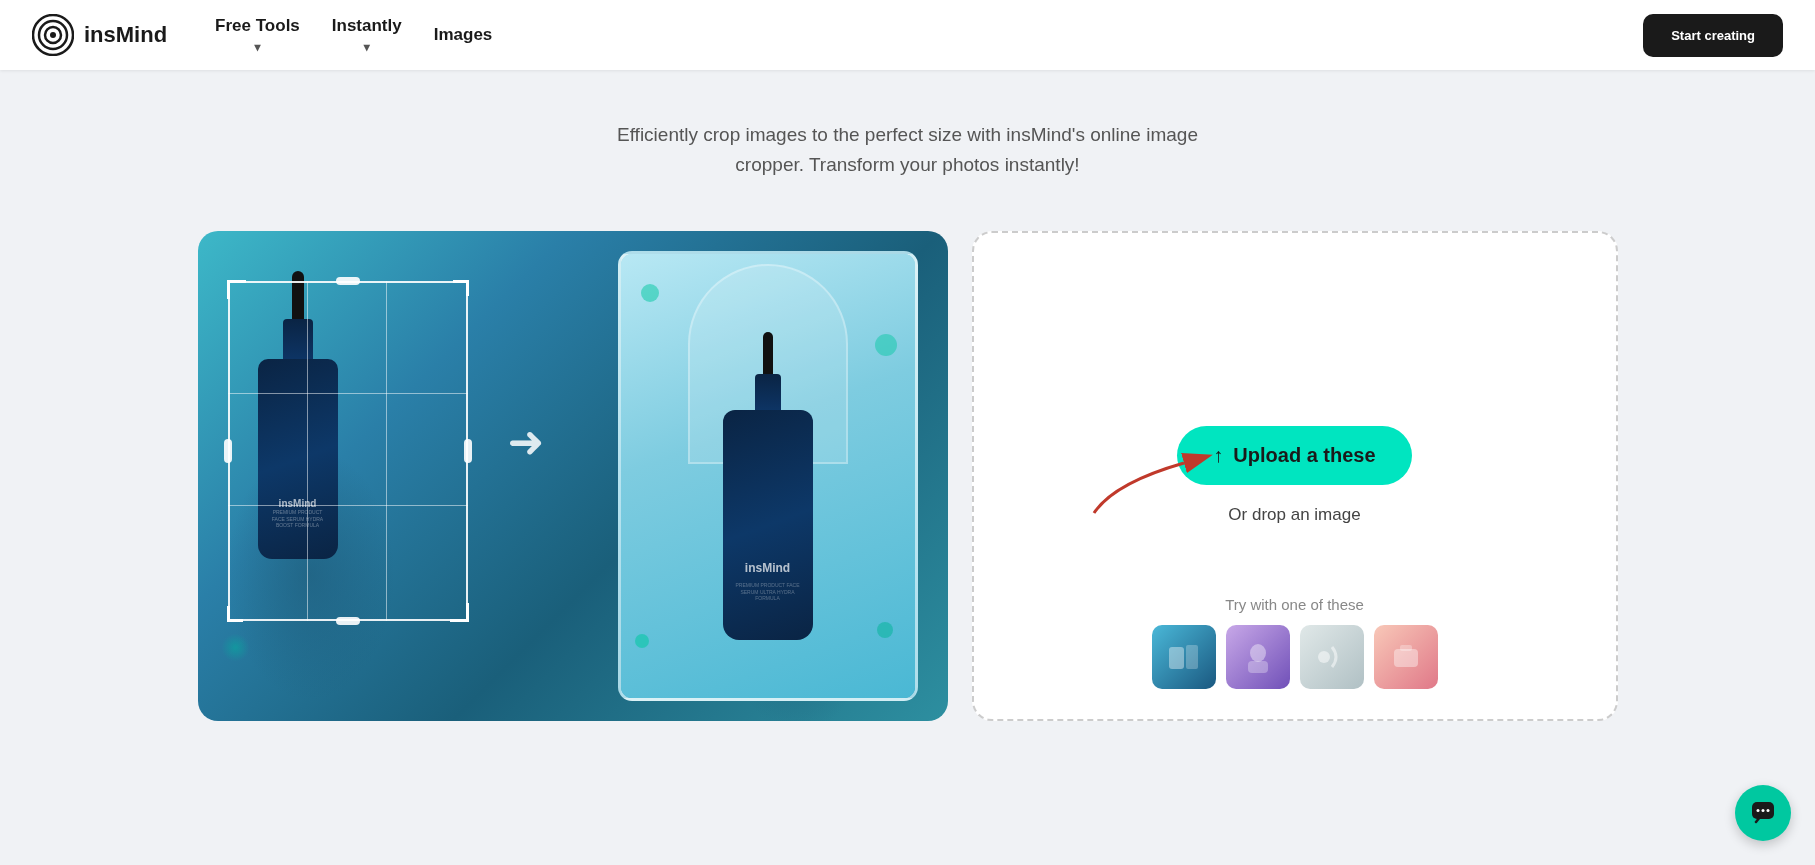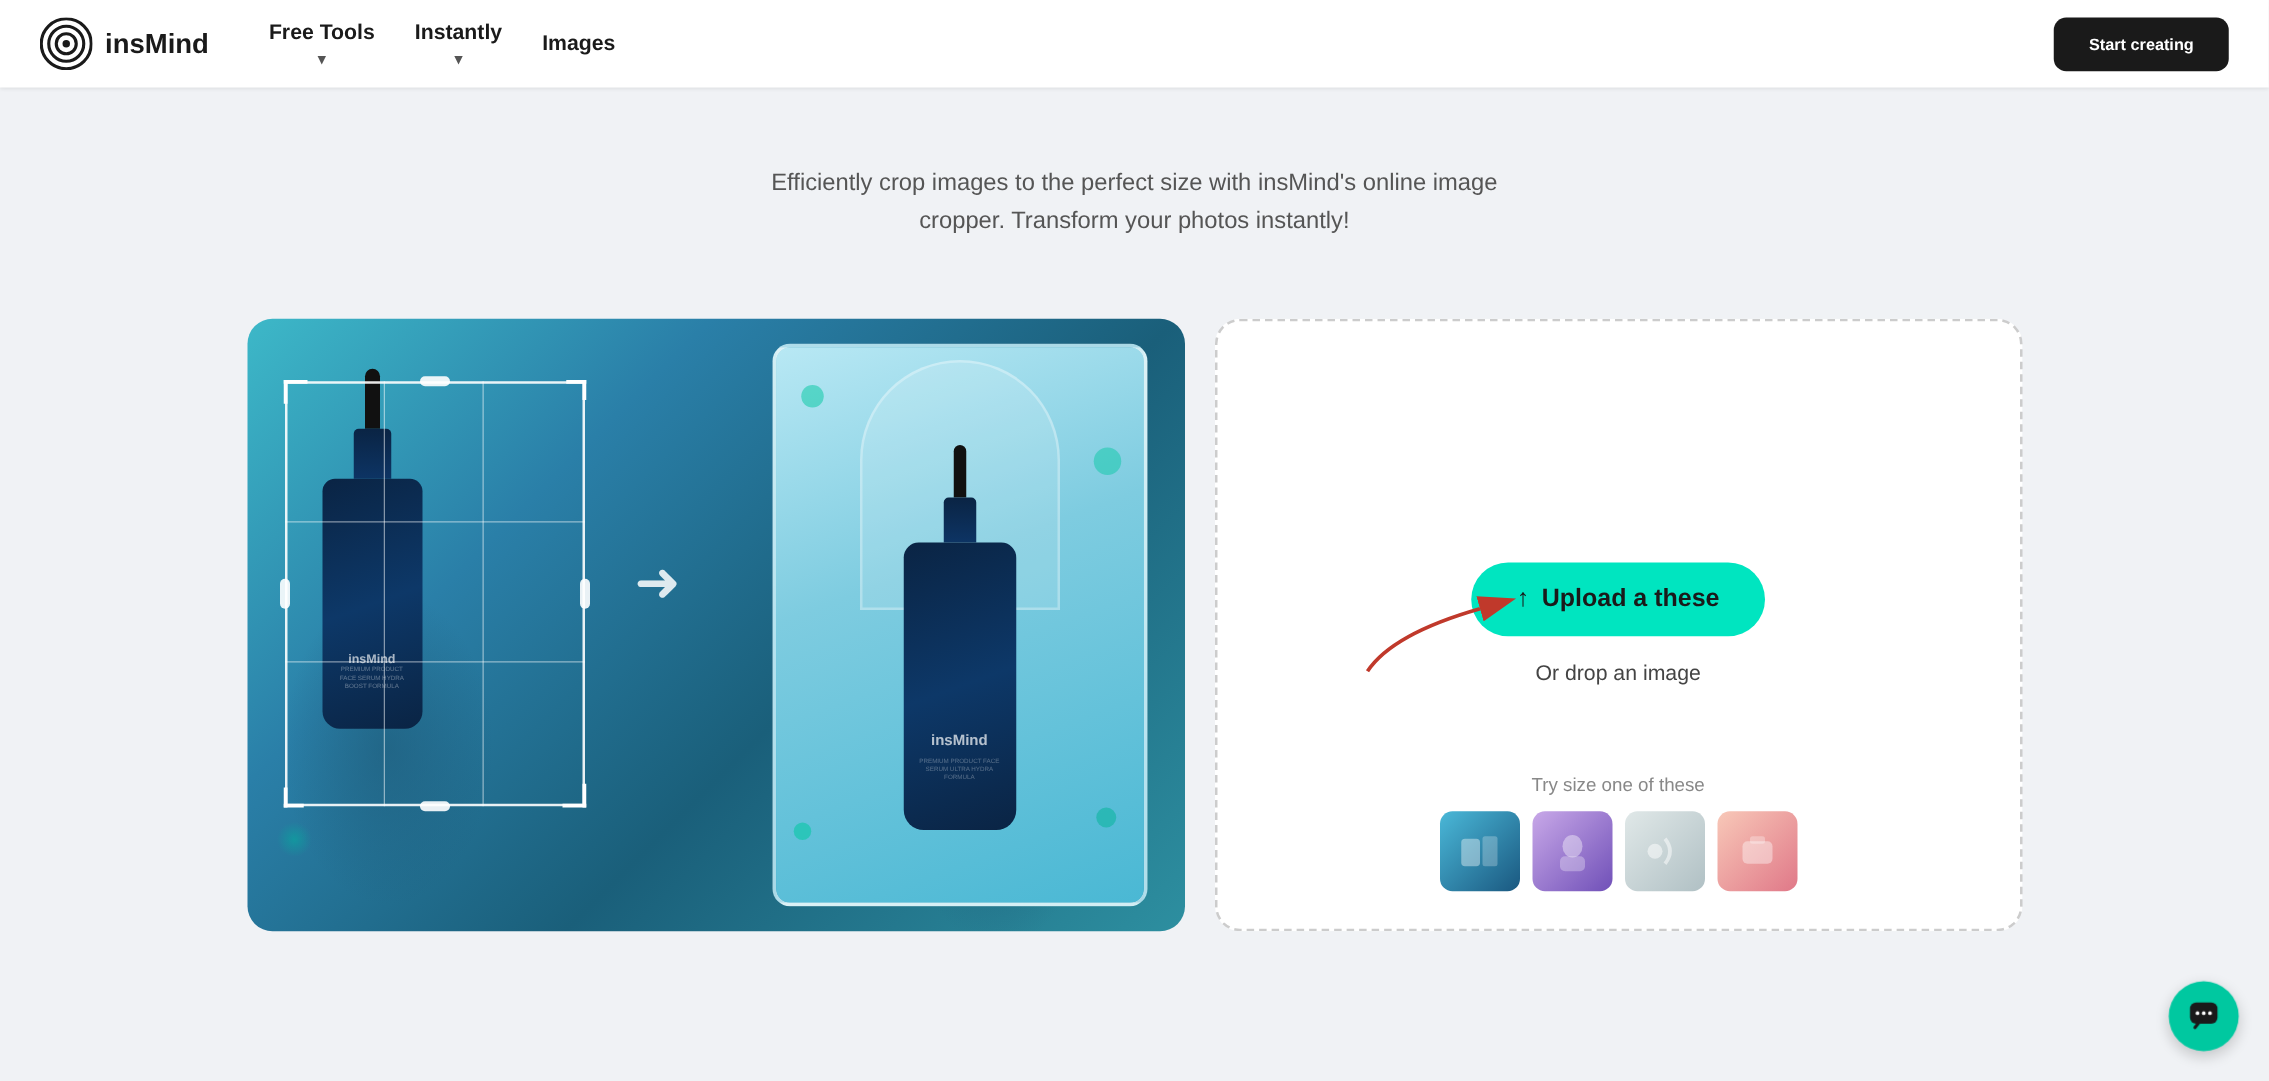--- a/index.html
+++ b/index.html
@@ -28,21 +28,21 @@
     }
 
     
     .main { padding-top: 90px; }
     .hero { text-align: center; padding: 30px 20px 20px; background: #f0f2f5; }
     .hero-title {
       font-size: 64px; font-weight: 800; color: #1a1a1a; line-height: 1.1;
       margin-bottom: 18px;
     }
     .hero-sub {
-      font-size: 19px; color: #555; max-width: 620px; margin: 12px auto; line-height: 1.6;
+      font-size: 19px; color: #555; max-width: 620px; margin: 0 auto; line-height: 1.6;
     }
 
     
     .tool-area {
       display: flex; gap: 24px; padding: 30px 40px;
       max-width: 1500px; margin: 0 auto;
     }
 
     
     .demo-panel {
@@ -279,21 +279,21 @@
 
       <div class="upload-inner">
         <button class="upload-btn">
           <span style="font-size:20px;">↑</span>
           <span>Upload a these</span>
         </button>
         <p class="upload-sub">Or drop an image</p>
       </div>
 
       <div class="try-section">
-        <span class="try-label">Try size one of these</span>
+        <span class="try-label">Try with one of these</span>
         <div class="try-thumbs">
           <div class="try-thumb try-thumb-1" style="background:linear-gradient(135deg,#4ab8d8,#1a5880);display:flex;align-items:center;justify-content:center;">
             <svg width="40" height="40" viewBox="0 0 40 40">
               <rect x="5" y="10" width="15" height="22" rx="3" fill="rgba(255,255,255,0.4)"></rect>
               <rect x="22" y="8" width="12" height="24" rx="2" fill="rgba(255,255,255,0.25)"></rect>
             </svg>
           </div>
           <div class="try-thumb try-thumb-2" style="background:linear-gradient(135deg,#c8a8e8,#7050b8);display:flex;align-items:center;justify-content:center;">
             <svg width="40" height="40" viewBox="0 0 40 40">
               <ellipse cx="20" cy="16" rx="8" ry="9" fill="rgba(255,255,255,0.4)"></ellipse>

